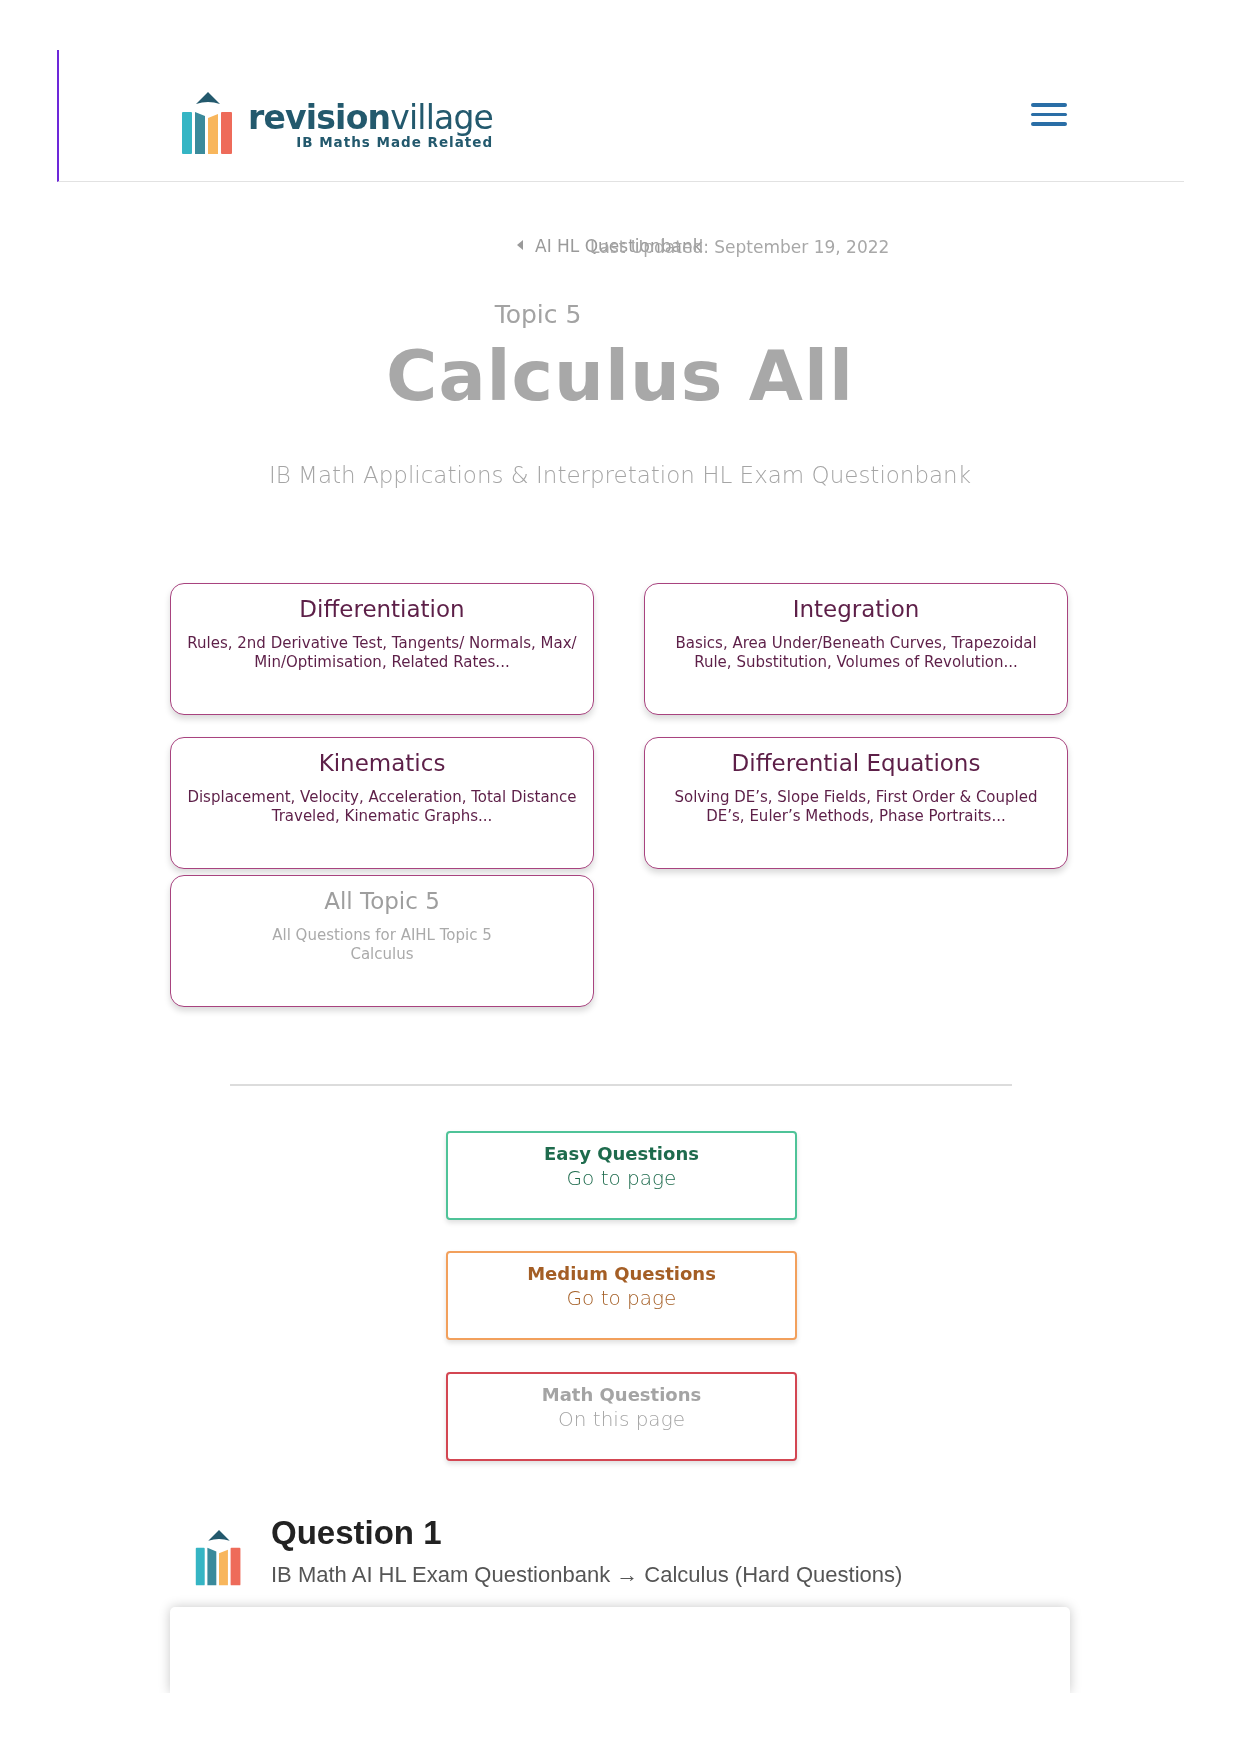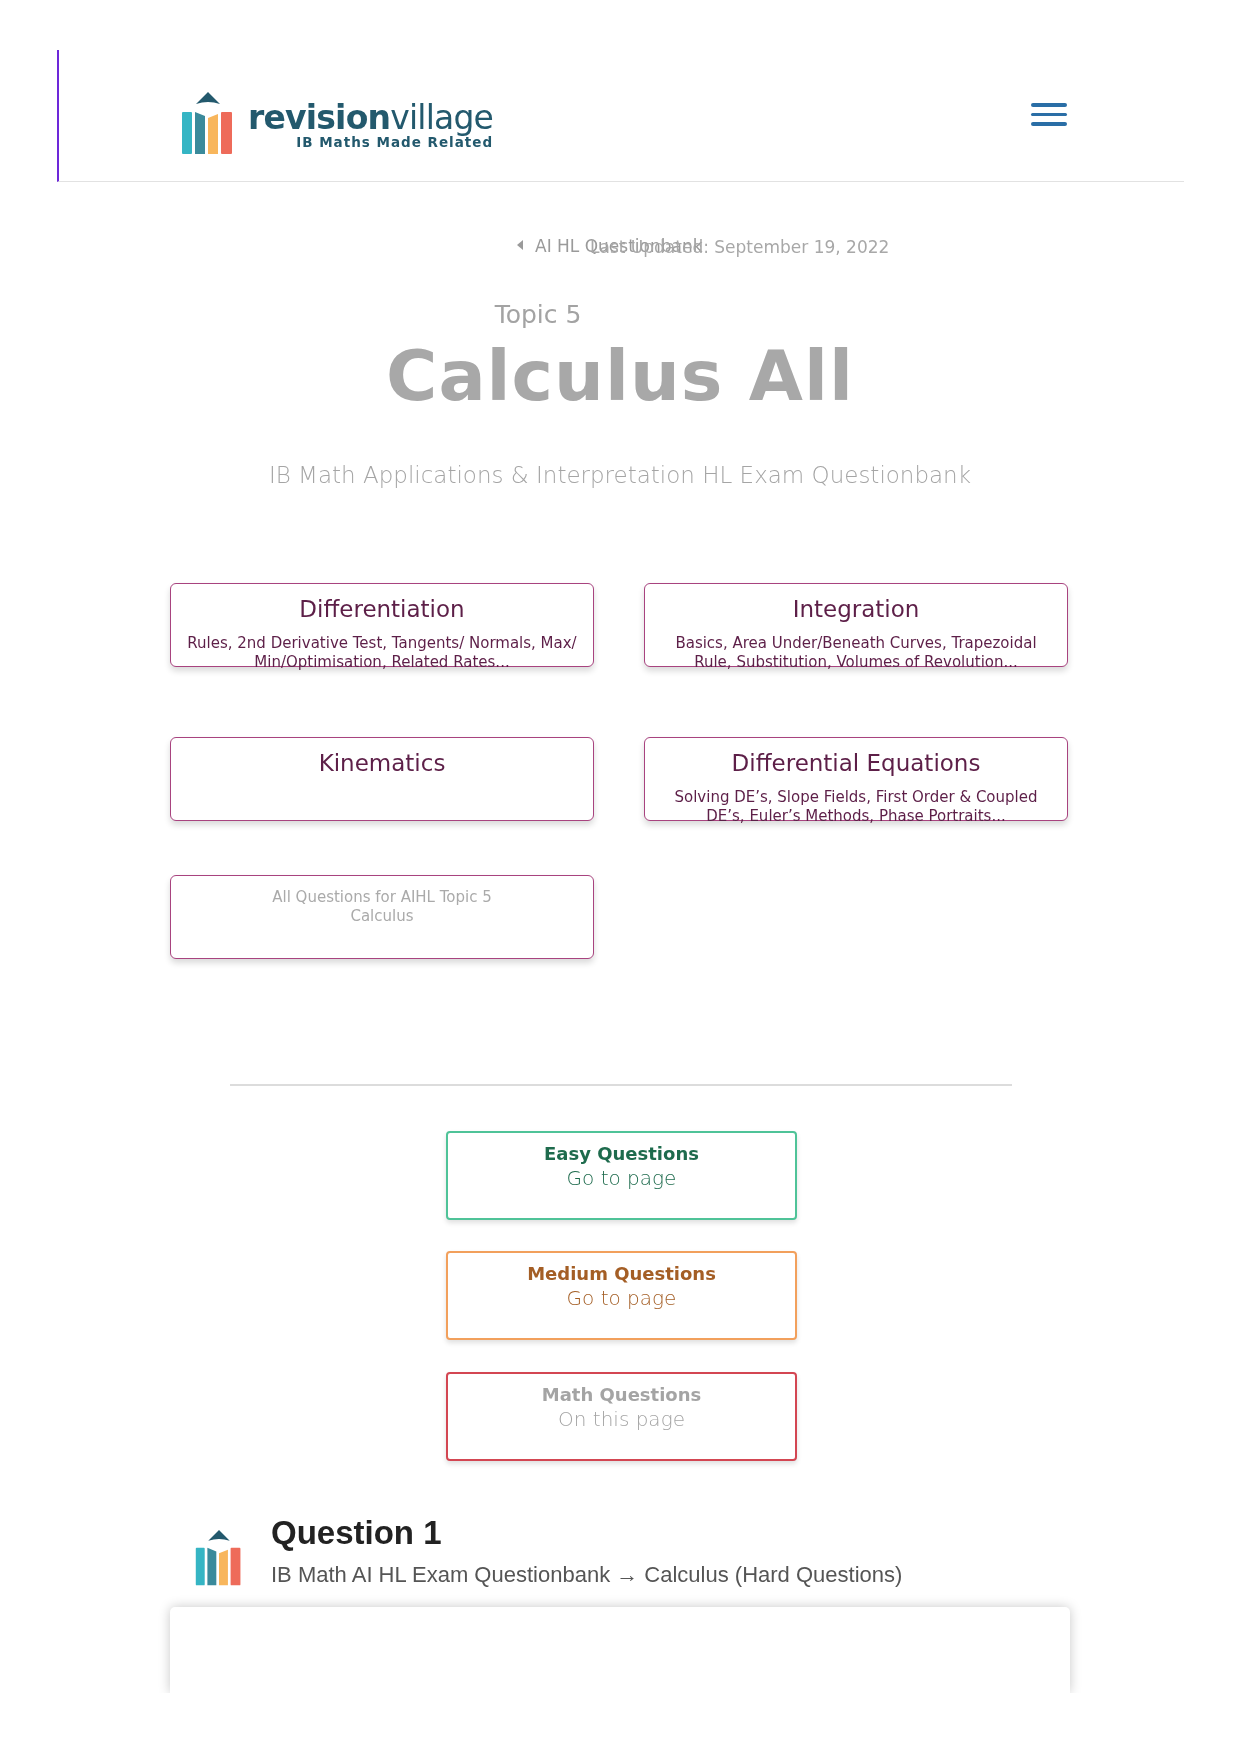--- a/index.html
+++ b/index.html
@@ -26,21 +26,21 @@
   .crumb-row { position: absolute; left: 0; top: 236px; width: 1240px; height: 24px; }
   .crumb { position: absolute; left: 517px; top: 0; font-size: 17px; color: #9a9a9a; text-decoration: none; white-space: nowrap; }
   .crumb .arrow { display: inline-block; width: 0; height: 0; border-top: 5px solid transparent; border-bottom: 5px solid transparent; border-right: 6px solid #9a9a9a; margin-right: 12px; vertical-align: 2px; }
   .updated { position: absolute; left: 590px; top: 1px; font-size: 17px; color: #a8a8a8; white-space: nowrap; }
 
   .topic { position: absolute; left: 0; top: 300px; width: 1076px; text-align: center; font-size: 25px; color: #a3a3a3; }
   .title { position: absolute; left: 0; top: 335px; width: 1240px; text-align: center; font-size: 70px; font-weight: bold; color: #a8a8a8; letter-spacing: 1px; }
   .subtitle { position: absolute; left: 0; top: 462px; width: 1240px; text-align: center; font-size: 23px; color: #a5a5a5; font-weight: 300; }
 
   .card {
-    position: absolute; width: 424px; height: 84px; border: 1.5px solid #a8437f; border-radius: 6px;
+    position: absolute; width: 424px; height: 132px; border: 1.5px solid #a8437f; border-radius: 14px;
     background: #fff; box-shadow: 0 4px 6px rgba(0,0,0,0.15); text-align: center; padding-top: 12px; cursor: pointer;
   }
   .card .ct { font-size: 23px; color: #5d1f48; margin-bottom: 12px; }
   .card .cd { font-size: 15px; line-height: 19px; color: #5d1f48; padding: 0 10px; }
   .card.muted .ct { color: #9e9e9e; }
   .card.muted .cd { color: #aaaaaa; }
 
   .divider { position: absolute; left: 230px; top: 1084px; width: 782px; height: 2px; background: #dcdcdc; }
 
   .diff-btn {
@@ -100,26 +100,28 @@
 <div class="card" style="left:170px; top:583px;">
   <div class="ct">Differentiation</div>
   <div class="cd">Rules, 2nd Derivative Test, Tangents/ Normals, Max/ Min/Optimisation, Related Rates...</div>
 </div>
 <div class="card" style="left:644px; top:583px;">
   <div class="ct">Integration</div>
   <div class="cd">Basics, Area Under/Beneath Curves, Trapezoidal Rule, Substitution, Volumes of Revolution...</div>
 </div>
 <div class="card" style="left:170px; top:737px;">
   <div class="ct">Kinematics</div>
+  <div class="cd">Displacement, Velocity, Acceleration, Total Distance Traveled, Kinematic Graphs...</div>
 </div>
 <div class="card" style="left:644px; top:737px;">
   <div class="ct">Differential Equations</div>
   <div class="cd">Solving DE’s, Slope Fields, First Order &amp; Coupled DE’s, Euler’s Methods, Phase Portraits...</div>
 </div>
 <div class="card muted" style="left:170px; top:875px;">
+  <div class="ct">All Topic 5</div>
   <div class="cd" style="padding: 0 90px;">All Questions for AIHL Topic 5 Calculus</div>
 </div>
 
 <div class="divider"></div>
 
 <div class="diff-btn easy">
   <div class="dt">Easy Questions</div>
   <div class="ds">Go to page</div>
 </div>
 <div class="diff-btn medium">

